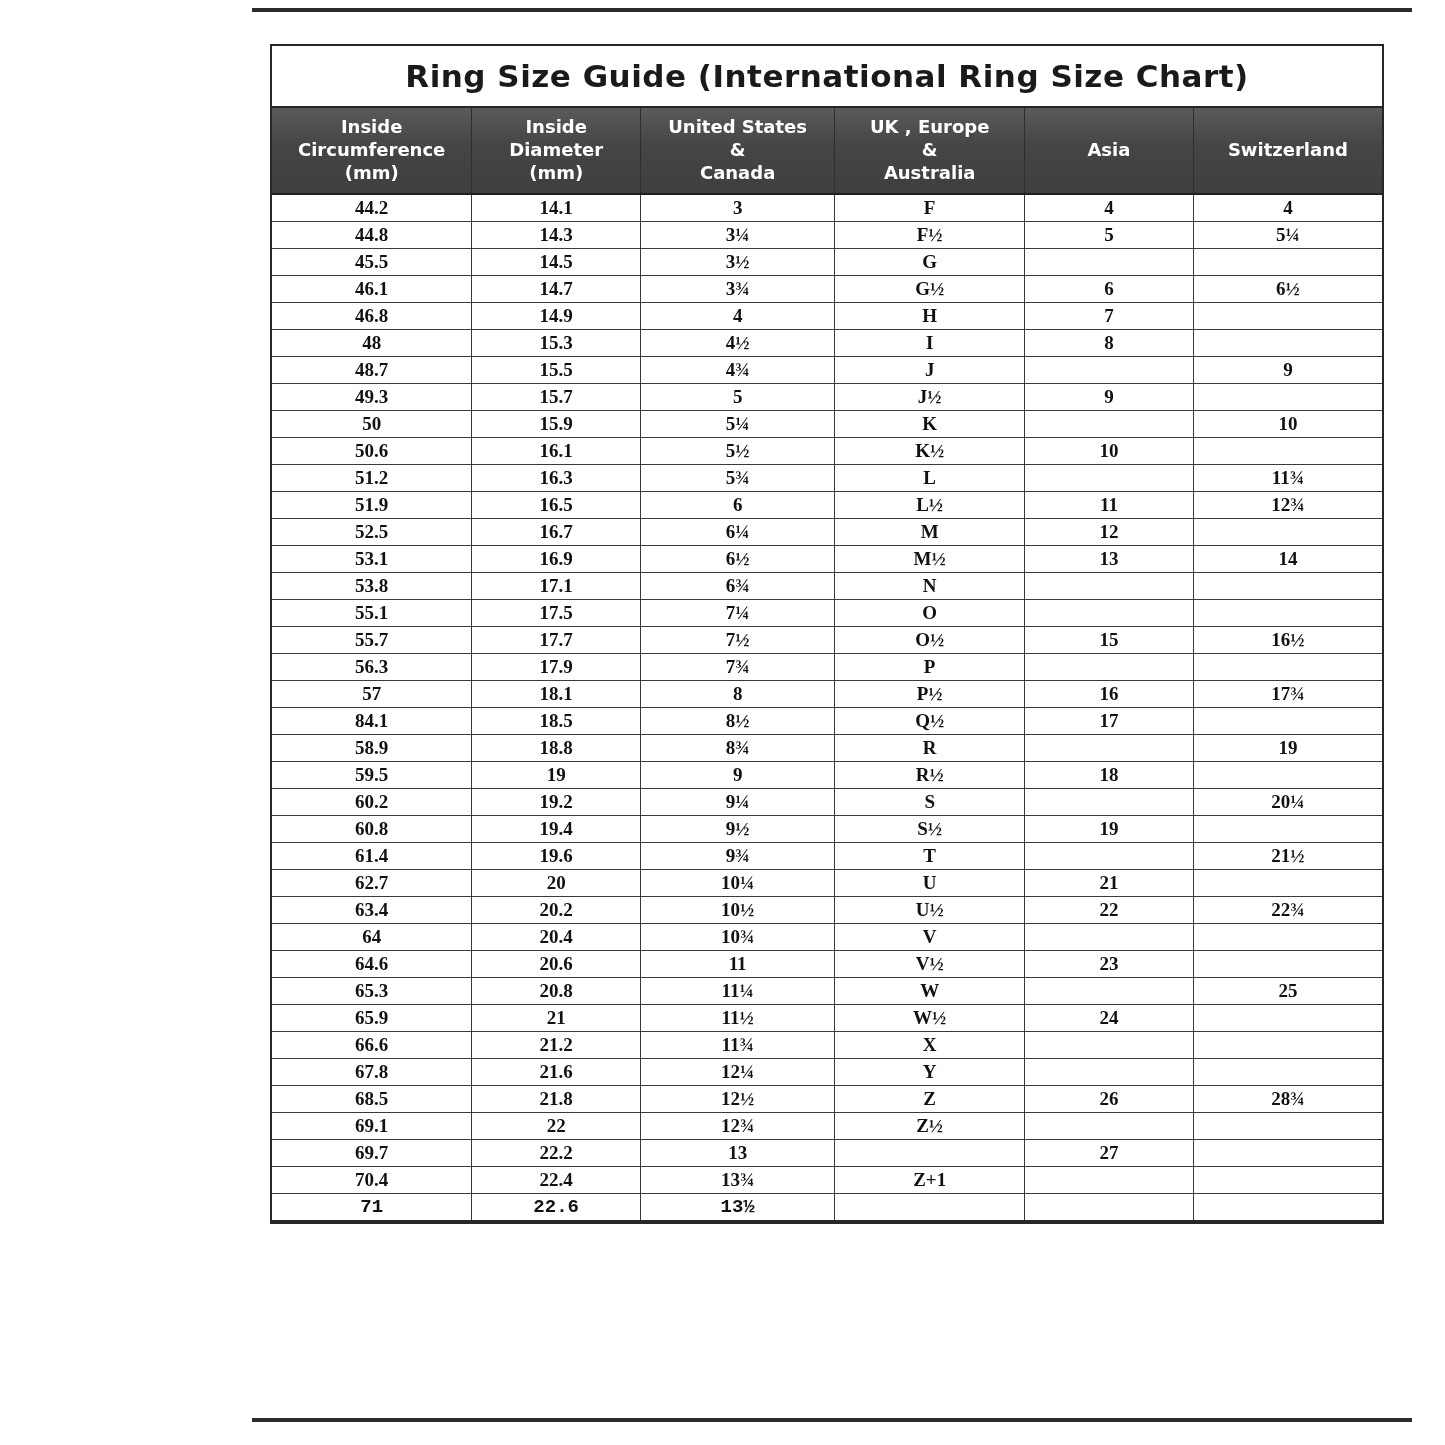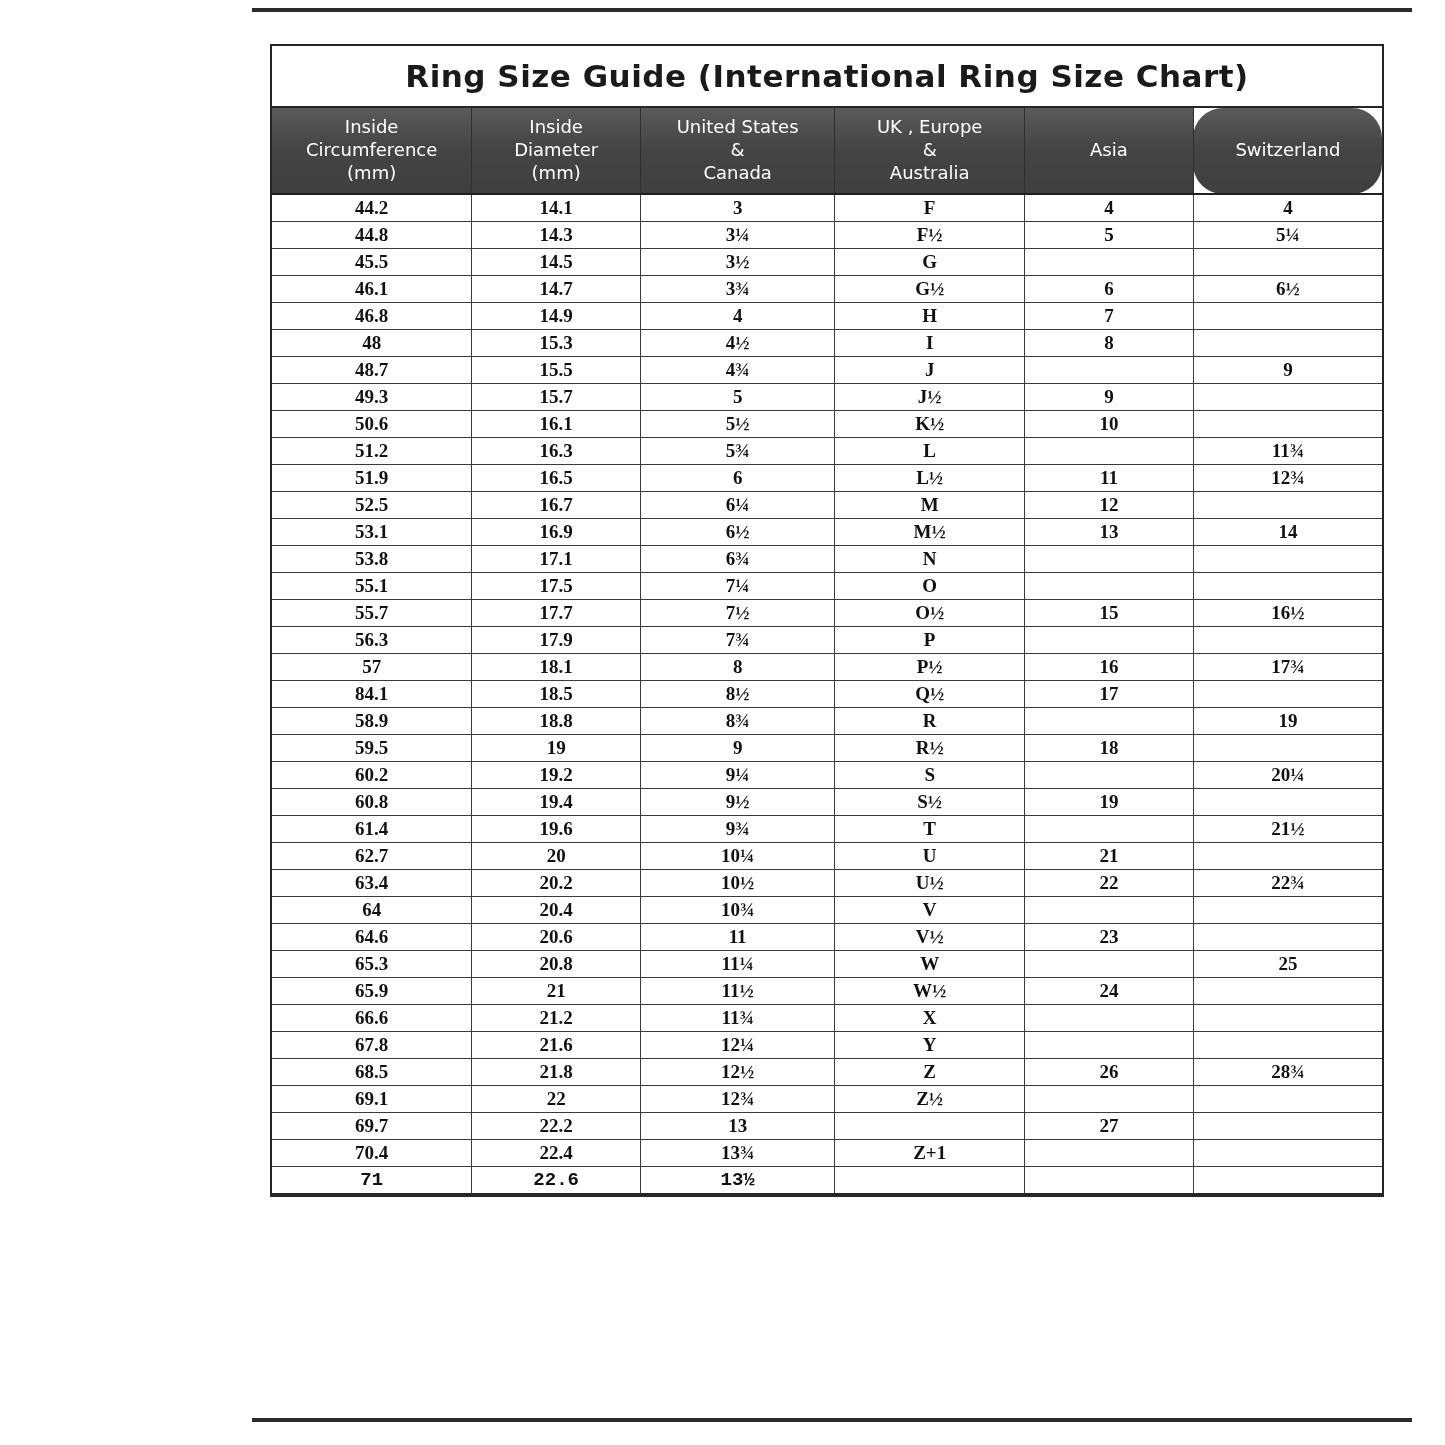--- a/index.html
+++ b/index.html
@@ -66,32 +66,32 @@
   table.ring col.c2 { width: 17.5%; }
   table.ring col.c3 { width: 17.1%; }
   table.ring col.c4 { width: 15.2%; }
   table.ring col.c5 { width: 17.0%; }
 
   table.ring thead th {
     background: #4a4a4a;
     background-image: linear-gradient(180deg, #5a5a5a 0%, #454545 45%, #3f3f3f 100%);
     color: #ffffff;
     font-family: "DejaVu Sans", sans-serif;
-    font-weight: normal;
+    font-weight: bold;
     font-size: 18px;
     line-height: 1.28;
     padding: 7px 2px 9px 2px;
     text-align: center;
     vertical-align: middle;
     border-left: 1px solid #6a6a6a;
     border-right: 1px solid #2e2e2e;
     border-bottom: 2px solid #1f1f1f;
   }
   table.ring thead th:first-child { border-left: none; }
-  table.ring thead th:last-child { border-right: none; border-radius: 30px; }
+  table.ring thead th:last-child { border-right: none; }
 
   table.ring tbody td {
     font-family: "Liberation Serif", serif;
     font-weight: bold;
     font-size: 19px;
     color: #111111;
     text-align: center;
     height: 26px;
     padding: 0;
     border-bottom: 1px solid #3a3a3a;
@@ -213,20 +213,28 @@
           </tr>
           <tr>
             <td>49.3</td>
             <td>15.7</td>
             <td>5</td>
             <td>J½</td>
             <td>9</td>
             <td></td>
           </tr>
           <tr>
+            <td>50</td>
+            <td>15.9</td>
+            <td>5¼</td>
+            <td>K</td>
+            <td></td>
+            <td>10</td>
+          </tr>
+          <tr>
             <td>50.6</td>
             <td>16.1</td>
             <td>5½</td>
             <td>K½</td>
             <td>10</td>
             <td></td>
           </tr>
           <tr>
             <td>51.2</td>
             <td>16.3</td>

